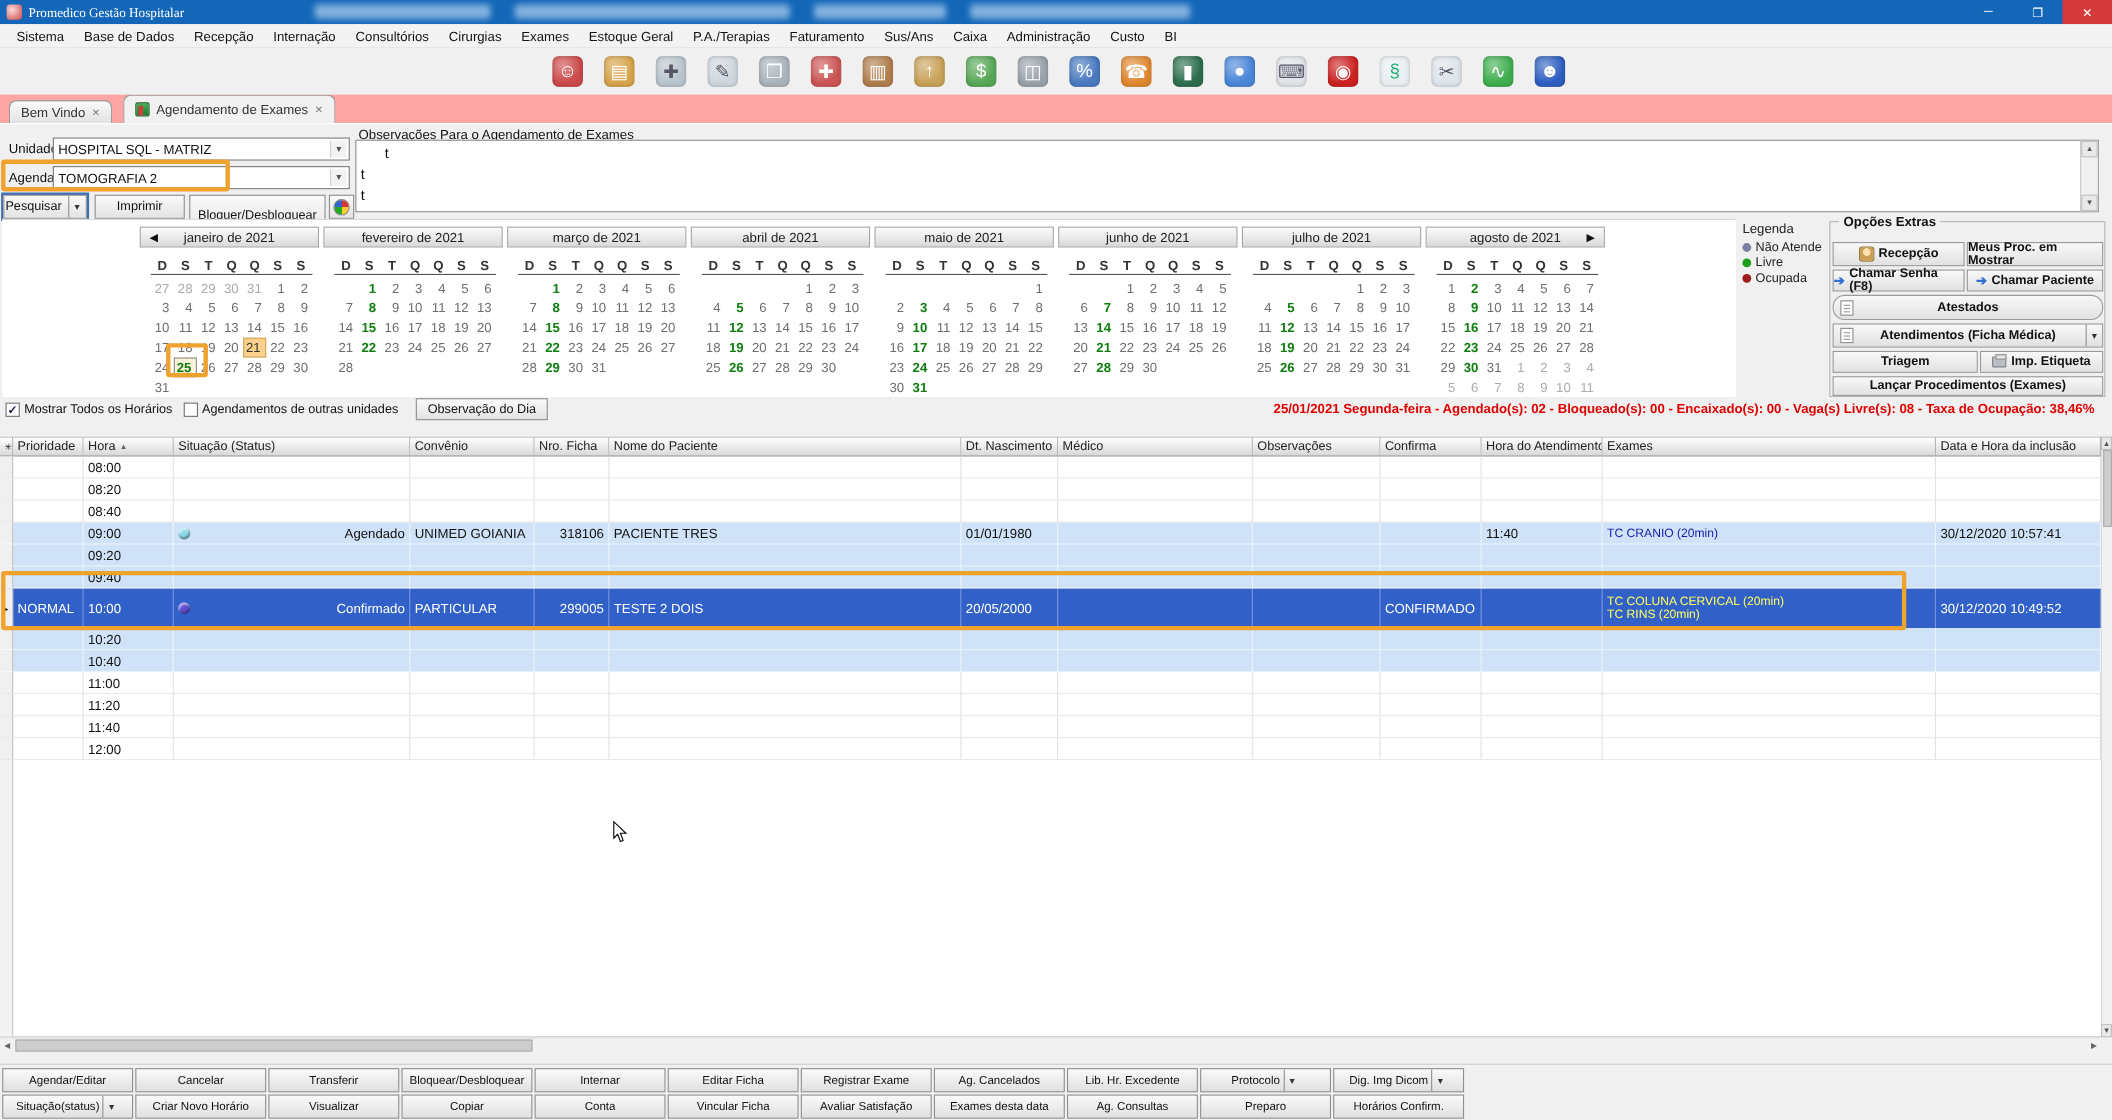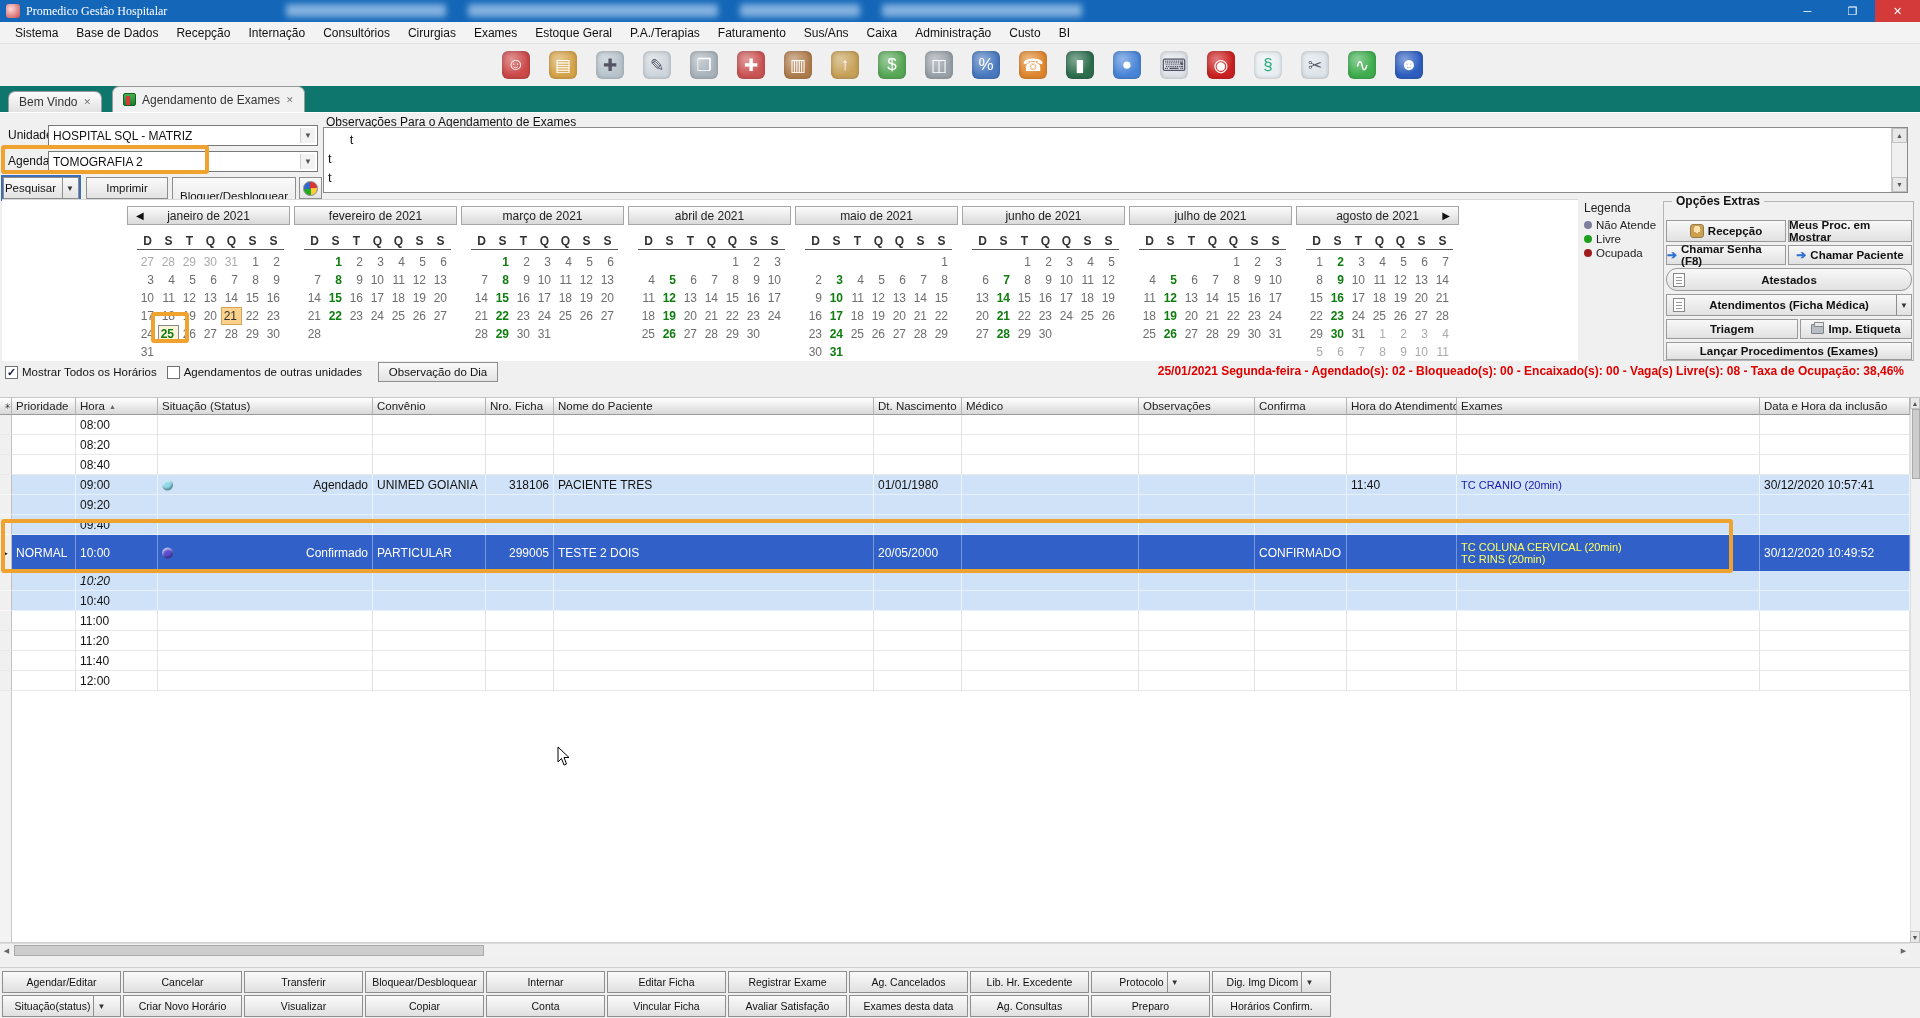--- a/index.html
+++ b/index.html
@@ -14,21 +14,21 @@
   .winbtns{position:absolute;right:0;top:0;height:22px;display:flex;}
   .winbtn{width:45px;height:22px;display:flex;align-items:center;justify-content:center;font-size:11px;color:#fff;}
   .winbtn.close{background:#d43a3a;}
   
   .menubar{position:absolute;left:0;top:22px;width:1920px;height:22px;background:#f3f3f3;border-bottom:1px solid #e0e0e0;display:flex;align-items:center;padding-left:6px;}
   .menu-item{font-size:12px;color:#111;padding:0 9px;height:22px;display:flex;align-items:center;}
   
   .toolbar{position:absolute;left:0;top:44px;width:1920px;height:42px;background:#f0f0f0;display:flex;align-items:center;padding-left:502px;gap:19px;}
   .tb-icon{width:28px;height:28px;border-radius:6px;display:flex;align-items:center;justify-content:center;font-size:17px;box-shadow:inset 0 0 4px rgba(0,0,0,.25);}
   
-  .tabstrip{position:absolute;left:0;top:86px;width:1920px;height:26px;background:#0f766e;}
+  .tabstrip{position:absolute;left:0;top:86px;width:1920px;height:26px;background:#fca5a5;}
   .tab{position:absolute;bottom:0;height:21px;display:flex;align-items:center;gap:6px;padding:0 10px;border:1px solid #9a9a9a;border-bottom:none;border-radius:7px 7px 0 0;background:linear-gradient(#fbfbfb,#e2e2e2);font-size:12px;color:#333;}
   .tab.active{height:26px;background:#f1f1f1;z-index:2;}
   .tab .x{font-size:9px;color:#777;}
   .tab-ico{width:13px;height:13px;background:linear-gradient(#45b153,#1d7c2b);border:1px solid #156020;border-radius:2px;position:relative;}
   .tab-ico:after{content:"";position:absolute;left:2px;top:2px;width:4px;height:9px;background:#d43a3a;}
   
   .content{position:absolute;left:0;top:112px;width:1920px;height:906px;background:#f0f0f0;border-top:1px solid #fff;}
   .lbl{font-size:12px;color:#111;}
   .combo{position:absolute;height:21px;background:#fff;border:1px solid #7a7a7a;font-size:12px;color:#111;display:flex;align-items:center;padding-left:4px;}
   .combo .arr{position:absolute;right:2px;top:2px;bottom:2px;width:15px;display:flex;align-items:center;justify-content:center;font-size:8px;color:#555;border-left:1px solid #d0d0d0;background:#f2f2f2;}
@@ -891,21 +891,21 @@
         <div class="g-c" style="width: 92px;">CONFIRMADO</div>
         <div class="g-c" style="width: 110px;"></div>
         <div class="g-c" style="width: 303px;">
           <div class="exams" style="color: rgb(255, 255, 94);">
             <div>TC COLUNA CERVICAL (20min)</div>
             <div>TC RINS (20min)</div>
           </div>
         </div>
         <div class="g-c" style="width: 150px;">30/12/2020 10:49:52</div>
       </div>
-      <div class="g-row row-alt" style="height: 20px; font-style: italic;">
+      <div class="g-row row-alt" style="height: 20px;">
         <div class="g-c sel-cell" style="width: 12px; font-size: 9px;"></div>
         <div class="g-c" style="width: 64px;"></div>
         <div class="g-c" style="width: 82px;">10:20</div>
         <div class="g-c ra" style="width: 215px;"></div>
         <div class="g-c" style="width: 113px;"></div>
         <div class="g-c ra" style="width: 68px;"></div>
         <div class="g-c" style="width: 320px;"></div>
         <div class="g-c" style="width: 88px;"></div>
         <div class="g-c" style="width: 177px;"></div>
         <div class="g-c" style="width: 116px;"></div>

